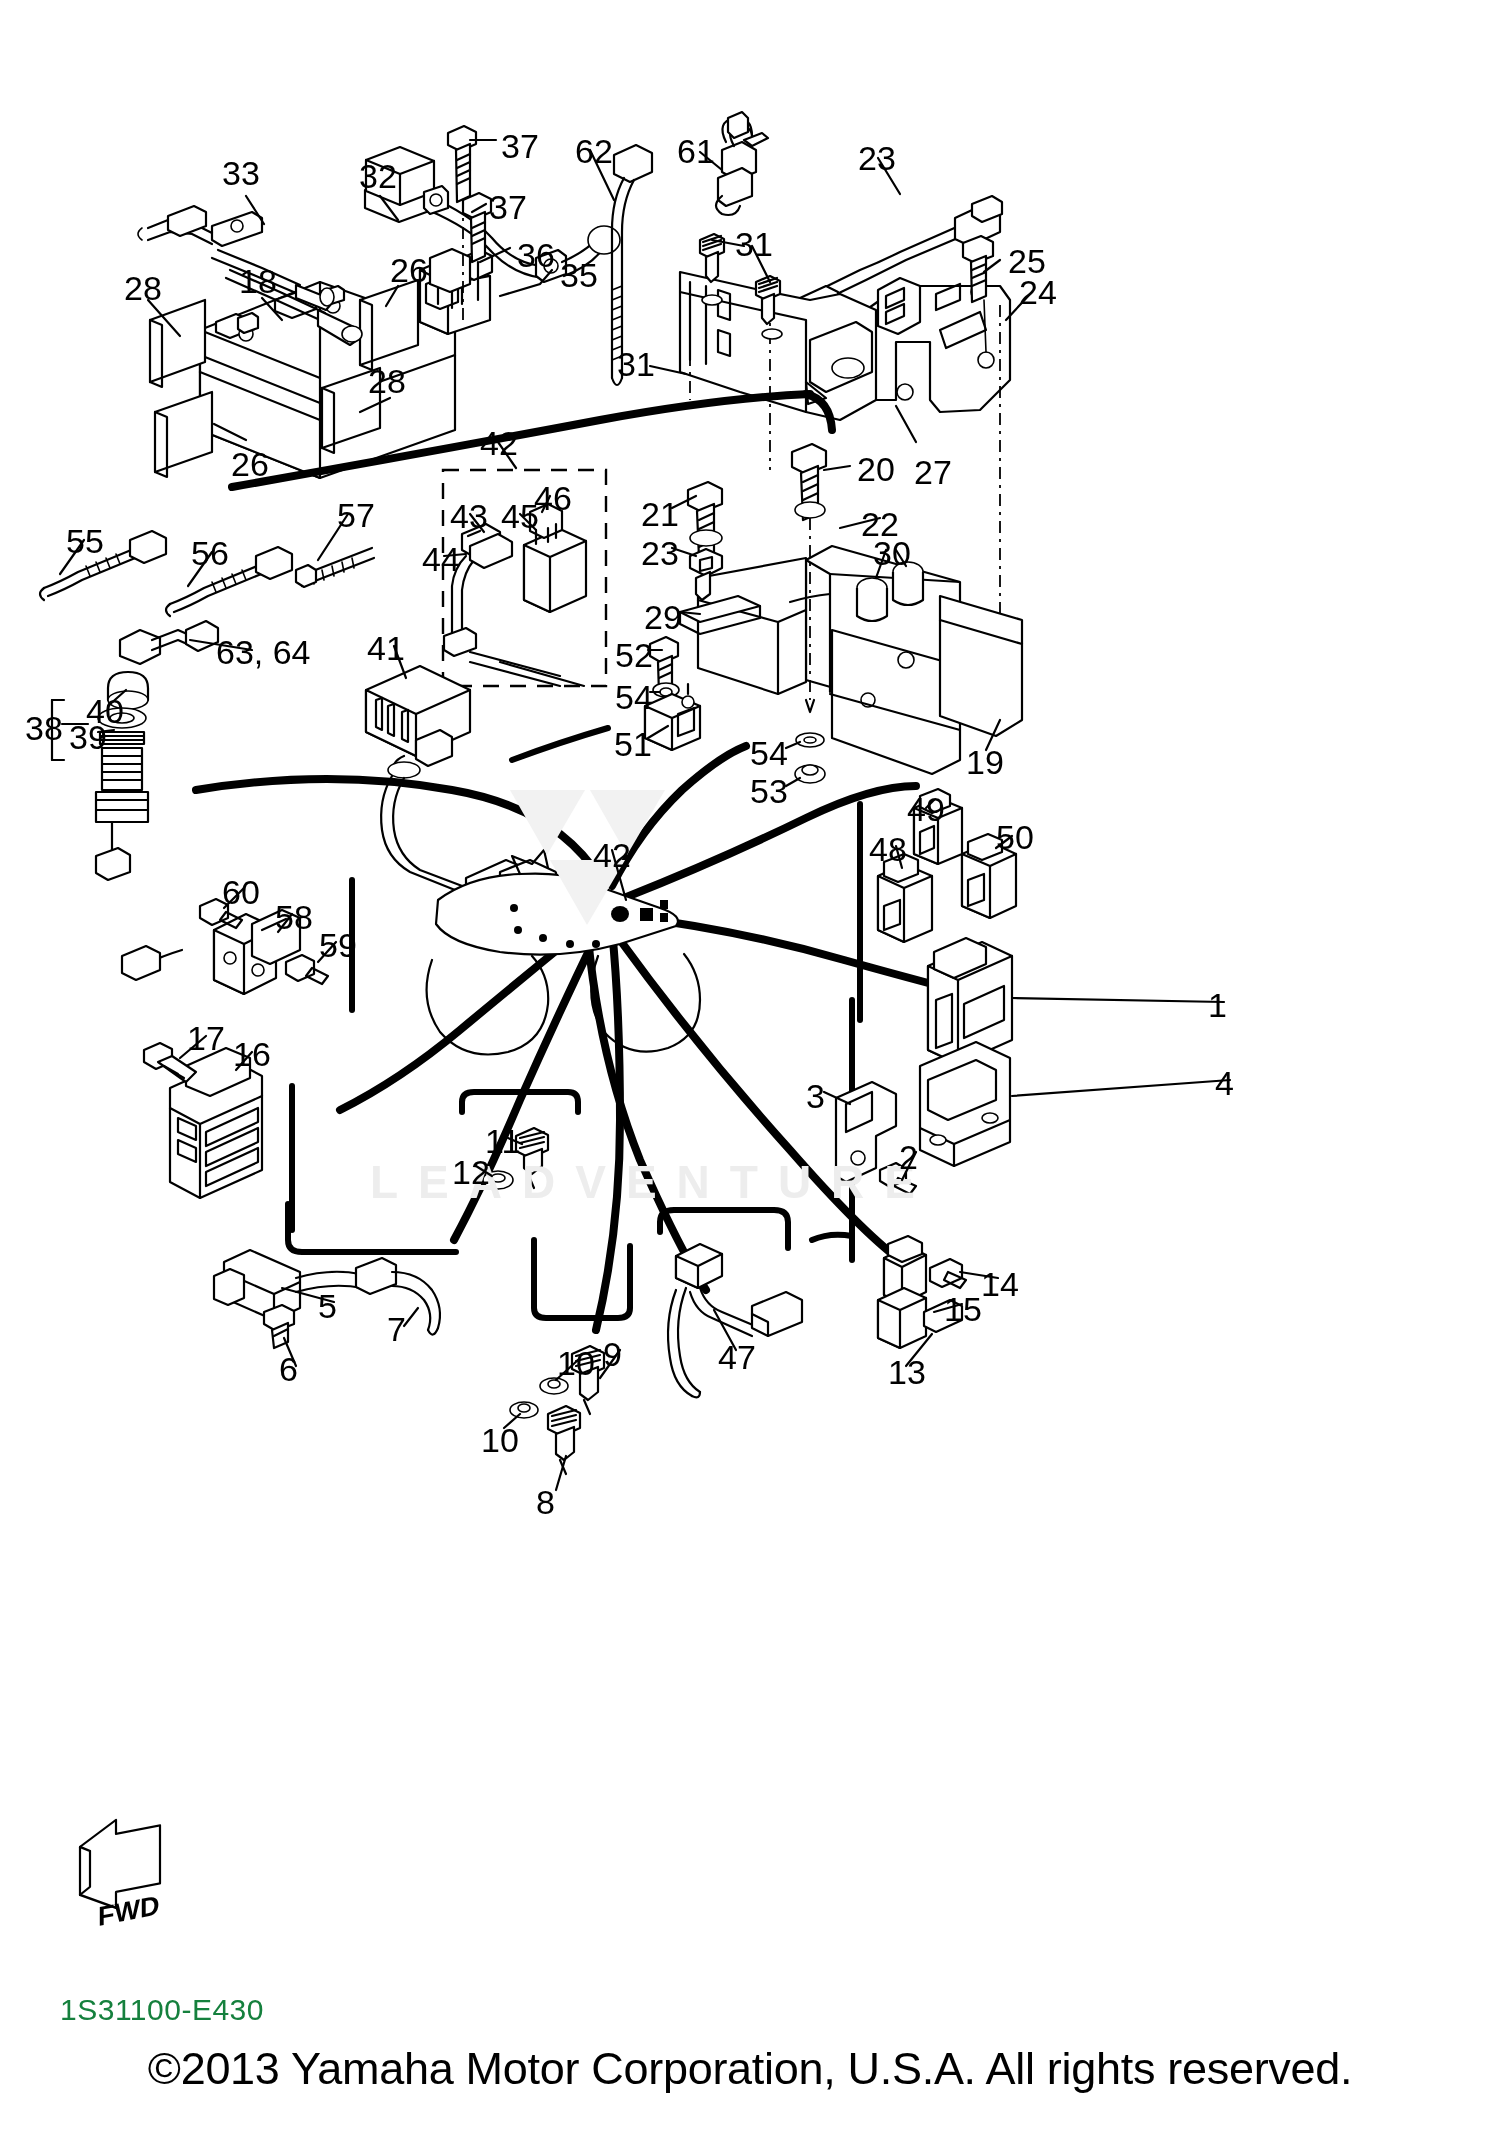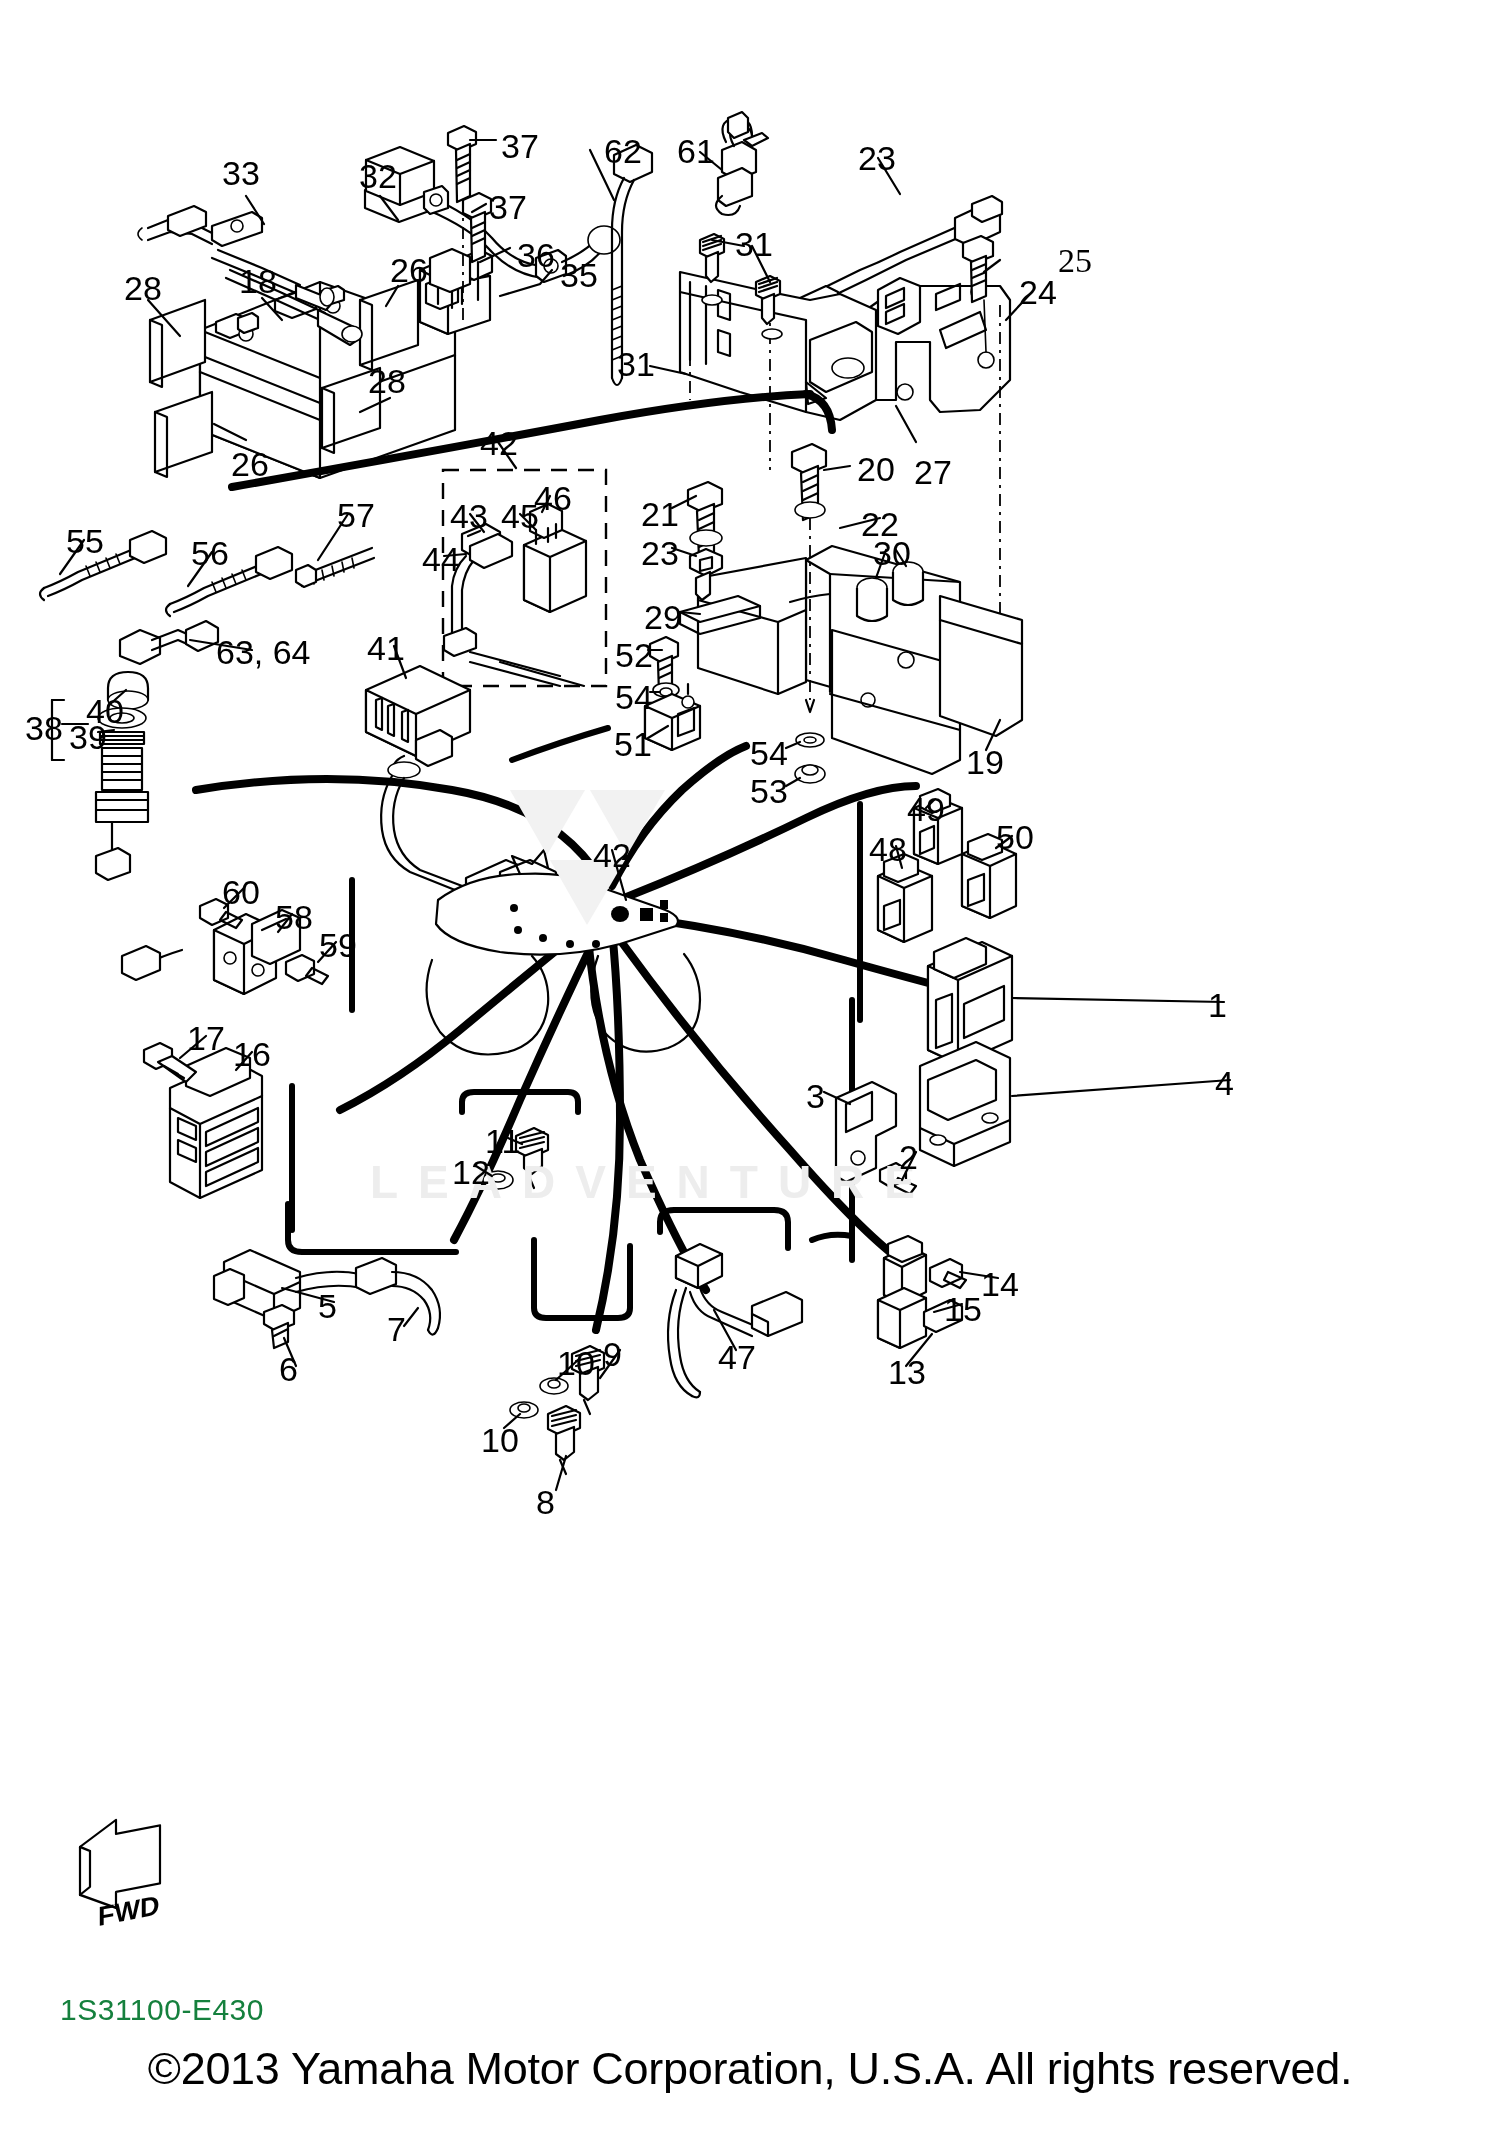--- a/index.html
+++ b/index.html
@@ -555,21 +555,21 @@
     <span class="callout" style="left: 944px; top: 1292px;">15</span>
     <span class="callout" style="left: 233px; top: 1037px;">16</span>
     <span class="callout" style="left: 187px; top: 1021px;">17</span>
     <span class="callout" style="left: 239px; top: 264px;">18</span>
     <span class="callout" style="left: 966px; top: 745px;">19</span>
     <span class="callout" style="left: 857px; top: 452px;">20</span>
     <span class="callout" style="left: 641px; top: 497px;">21</span>
     <span class="callout" style="left: 861px; top: 507px;">22</span>
     <span class="callout" style="left: 641px; top: 536px;">23</span>
     <span class="callout" style="left: 1019px; top: 275px;">24</span>
-    <span class="callout" style="left: 1058px; top: 244px; font-family: Liberation Serif, serif;">25</span>
+    <span class="callout" style="left: 1008px; top: 244px;">25</span>
     <span class="callout" style="left: 390px; top: 253px;">26</span>
     <span class="callout" style="left: 914px; top: 455px;">27</span>
     <span class="callout" style="left: 124px; top: 271px;">28</span>
     <span class="callout" style="left: 644px; top: 600px;">29</span>
     <span class="callout" style="left: 873px; top: 536px;">30</span>
     <span class="callout" style="left: 735px; top: 227px;">31</span>
     <span class="callout" style="left: 359px; top: 159px;">32</span>
     <span class="callout" style="left: 222px; top: 156px;">33</span>
     <span class="callout" style="left: 858px; top: 141px;">23</span>
     <span class="callout" style="left: 560px; top: 258px;">35</span>
@@ -592,21 +592,21 @@
     <span class="callout" style="left: 615px; top: 638px;">52</span>
     <span class="callout" style="left: 750px; top: 774px;">53</span>
     <span class="callout" style="left: 615px; top: 680px;">54</span>
     <span class="callout" style="left: 66px; top: 524px;">55</span>
     <span class="callout" style="left: 191px; top: 536px;">56</span>
     <span class="callout" style="left: 337px; top: 498px;">57</span>
     <span class="callout" style="left: 275px; top: 900px;">58</span>
     <span class="callout" style="left: 319px; top: 928px;">59</span>
     <span class="callout" style="left: 222px; top: 875px;">60</span>
     <span class="callout" style="left: 677px; top: 134px;">61</span>
-    <span class="callout" style="left: 604px; top: 134px;">62</span>
+    <span class="callout" style="left: 575px; top: 134px;">62</span>
     <span class="callout" style="left: 216px; top: 635px;">63, 64</span>
     <span class="callout" style="left: 750px; top: 736px;">54</span>
     <span class="callout" style="left: 617px; top: 347px;">31</span>
     <span class="callout" style="left: 593px; top: 838px;">42</span>
     <span class="callout" style="left: 489px; top: 190px;">37</span>
     <span class="callout" style="left: 481px; top: 1423px;">10</span>
     <span class="callout" style="left: 368px; top: 364px;">28</span>
     <span class="callout" style="left: 231px; top: 447px;">26</span>
   </div>
 

